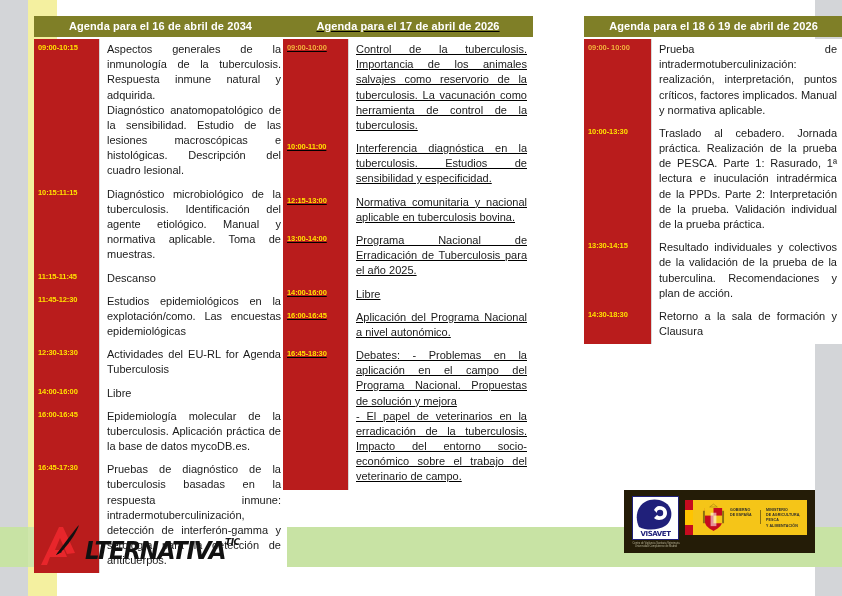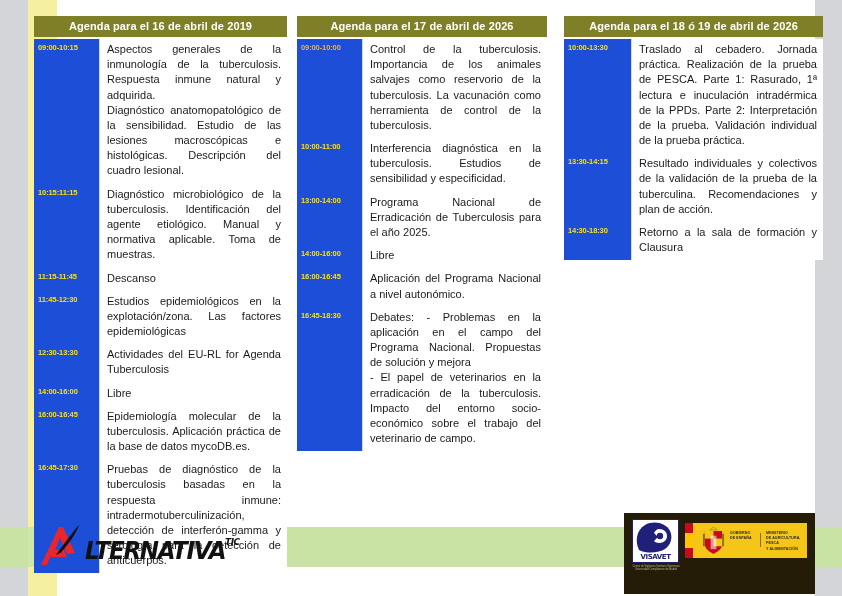--- a/index.html
+++ b/index.html
@@ -51,22 +51,22 @@
   .columns {
     position: absolute;
     left: 0; top: 0;
     width: 842px; height: 480px;
   }
   .agenda-col {
     position: absolute;
     top: 16px;
   }
   .col-1 { left: 34px;  width: 253px; }
-  .col-2 { left: 297px; width: 250px; }
-  .col-3 { left: 536px; width: 259px; padding-left: 28px; }
+  .col-2 { left: 283px; width: 250px; text-decoration: underline; }
+  .col-3 { left: 556px; width: 259px; padding-left: 28px; }
 
   .col-header {
     background: #7f7f27;
     color: #ffffff;
     font-size: 11px;
     font-weight: bold;
     text-align: center;
     padding: 4px 2px 5px 2px;
     line-height: 1.1;
     letter-spacing: 0.1px;
@@ -77,21 +77,21 @@
     width: 100%;
     border-collapse: collapse;
     table-layout: fixed;
     margin-top: 2px;
   }
   .row {
     display: table-row;
   }
   .cell-time {
     display: table-cell;
-    background: #1d4ed8;
+    background: #b91c1c;
     color: #ffe000;
     font-size: 7.5px;
     font-weight: bold;
     padding: 4px 3px 2px 4px;
     vertical-align: top;
     white-space: nowrap;
     width: 58px;
     letter-spacing: -0.1px;
     margin-top: 30px;
   }
@@ -136,22 +136,22 @@
     font-family: "DejaVu Sans", sans-serif;
     font-size: 9px;
     font-weight: bold;
     font-style: italic;
     color: #111111;
     letter-spacing: -0.5px;
   }
 
   .logo-block {
     position: absolute;
-    left: 624px; top: 513px;
-    width: 191px; height: 81px;
+    left: 624px; top: 490px;
+    width: 191px; height: 63px;
     background: #241c07;
   }
   .visavet {
     position: absolute;
     left: 8px; top: 6px;
     width: 47px; height: 44px;
     background: #ffffff;
     border: 1px solid #20207a;
     box-sizing: border-box;
   }
@@ -231,21 +231,21 @@
 
 <div id="slide">
 
   <div class="bg-white"></div>
   <div class="band-yellow"></div>
   <div class="band-green"></div>
   <div class="band-green-over-yellow"></div>
 
   <div class="columns" id="columns-root">
       <div class="agenda-col col-1">
-        <div class="col-header">Agenda para el 16 de abril de 2019</div>
+        <div class="col-header">Agenda para el 16 de abril de 2034</div>
         <div class="col-body">
           <div class="row">
             <div class="cell-time">09:00-10:15</div>
             <div class="cell-desc">
               <span class="line">Aspectos generales de la inmunología de la tuberculosis. Respuesta inmune natural y adquirida.</span>
               <span class="line">Diagnóstico anatomopatológico de la sensibilidad. Estudio de las lesiones macroscópicas e histológicas. Descripción del cuadro lesional.</span>
             </div>
           </div>
           <div class="row">
             <div class="cell-time">10:15:11:15</div>
@@ -255,21 +255,21 @@
           </div>
           <div class="row">
             <div class="cell-time">11:15-11:45</div>
             <div class="cell-desc">
               <span class="line">Descanso</span>
             </div>
           </div>
           <div class="row">
             <div class="cell-time">11:45-12:30</div>
             <div class="cell-desc">
-              <span class="line">Estudios epidemiológicos en la explotación/zona. Las factores epidemiológicas</span>
+              <span class="line">Estudios epidemiológicos en la explotación/como. Las encuestas epidemiológicas</span>
             </div>
           </div>
           <div class="row">
             <div class="cell-time">12:30-13:30</div>
             <div class="cell-desc">
               <span class="line">Actividades del EU-RL for Agenda Tuberculosis</span>
             </div>
           </div>
           <div class="row">
             <div class="cell-time">14:00-16:00</div>
@@ -300,20 +300,26 @@
               <span class="line">Control de la tuberculosis. Importancia de los animales salvajes como reservorio de la tuberculosis. La vacunación como herramienta de control de la tuberculosis.</span>
             </div>
           </div>
           <div class="row">
             <div class="cell-time">10:00-11:00</div>
             <div class="cell-desc">
               <span class="line">Interferencia diagnóstica en la tuberculosis. Estudios de sensibilidad y especificidad.</span>
             </div>
           </div>
           <div class="row">
+            <div class="cell-time">12:15-13:00</div>
+            <div class="cell-desc">
+              <span class="line">Normativa comunitaria y nacional aplicable en tuberculosis bovina.</span>
+            </div>
+          </div>
+          <div class="row">
             <div class="cell-time">13:00-14:00</div>
             <div class="cell-desc">
               <span class="line">Programa Nacional de Erradicación de Tuberculosis para el año 2025.</span>
             </div>
           </div>
           <div class="row">
             <div class="cell-time">14:00-16:00</div>
             <div class="cell-desc">
               <span class="line">Libre</span>
             </div>
@@ -329,20 +335,26 @@
             <div class="cell-desc">
               <span class="line">Debates: - Problemas en la aplicación en el campo del Programa Nacional. Propuestas de solución y mejora</span>
               <span class="line">- El papel de veterinarios en la erradicación de la tuberculosis. Impacto del entorno socio-económico sobre el trabajo del veterinario de campo.</span>
             </div>
           </div>
         </div>
       </div>
       <div class="agenda-col col-3">
         <div class="col-header">Agenda para el 18 ó 19 de abril de 2026</div>
         <div class="col-body">
+          <div class="row">
+            <div class="cell-time dim">09:00- 10:00</div>
+            <div class="cell-desc">
+              <span class="line">Prueba de intradermotuberculinización: realización, interpretación, puntos críticos, factores implicados. Manual y normativa aplicable.</span>
+            </div>
+          </div>
           <div class="row">
             <div class="cell-time">10:00-13:30</div>
             <div class="cell-desc">
               <span class="line">Traslado al cebadero. Jornada práctica. Realización de la prueba de PESCA. Parte 1: Rasurado, 1ª lectura e inuculación intradérmica de la PPDs. Parte 2: Interpretación de la prueba. Validación individual de la prueba práctica.</span>
             </div>
           </div>
           <div class="row">
             <div class="cell-time">13:30-14:15</div>
             <div class="cell-desc">
               <span class="line">Resultado individuales y colectivos de la validación de la prueba de la tuberculina. Recomendaciones y plan de acción.</span>

